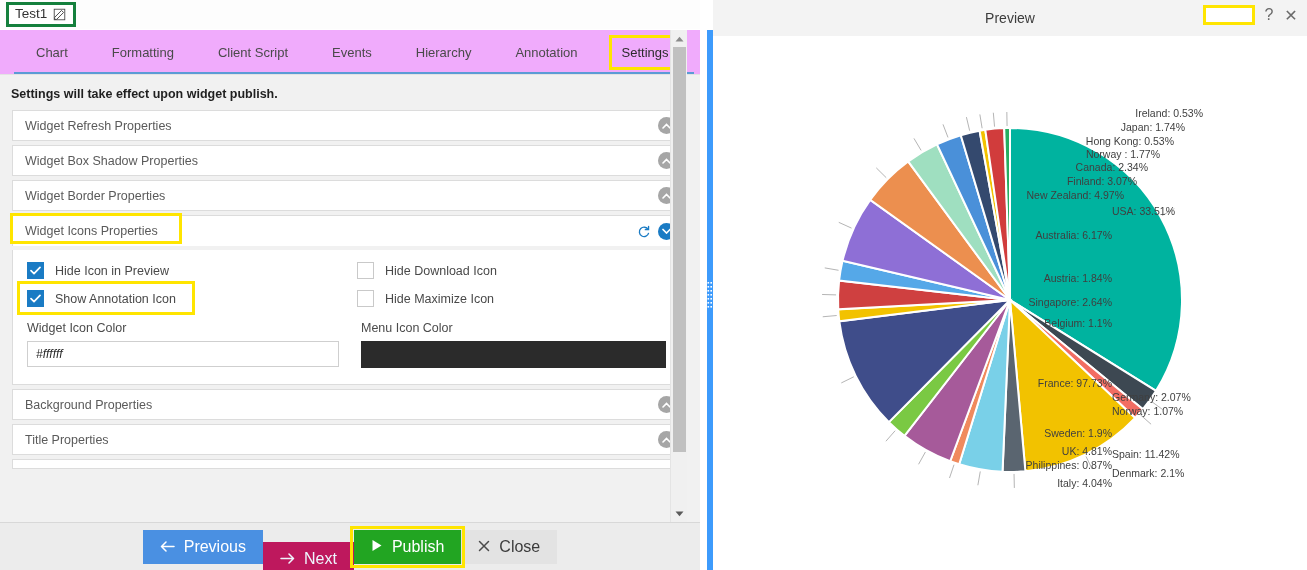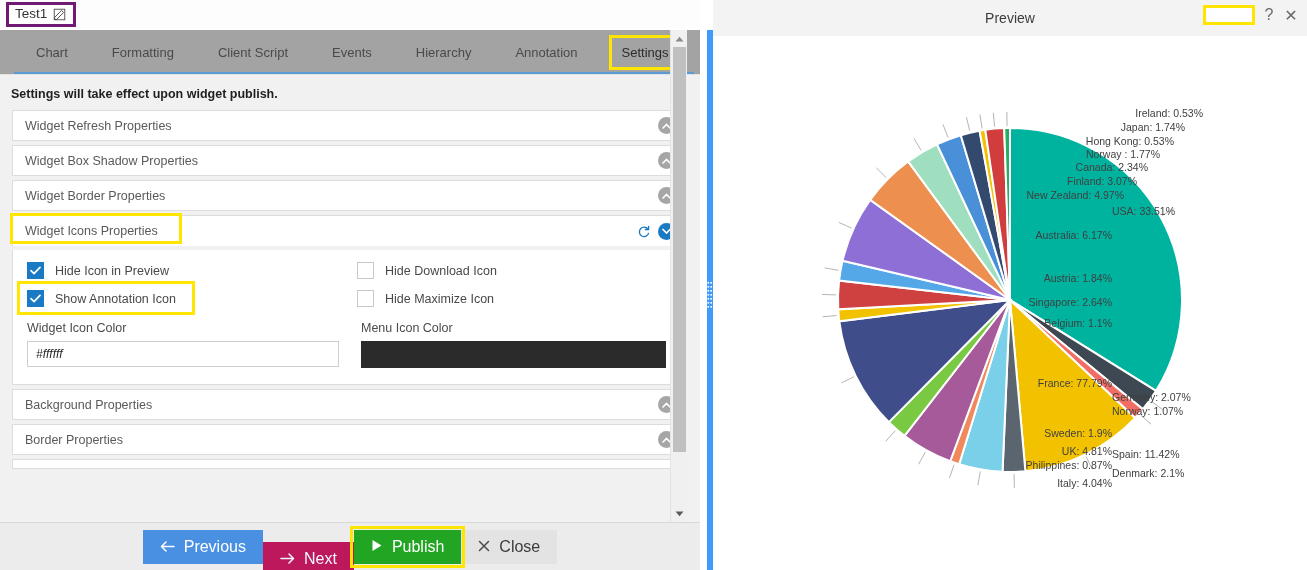--- a/index.html
+++ b/index.html
@@ -17,28 +17,28 @@
     background: #f1f1f1;
     display: flex; flex-direction: column;
   }
   .titlebar {
     height: 30px; background: #fdfdfd;
     display: flex; align-items: center; padding-left: 6px;
     border-bottom: 1px solid #ffffff;
   }
   .title-chip {
     display: flex; align-items: center; gap: 6px;
-    border: 3px solid #701a75; padding: 2px 7px 3px 6px;
+    border: 3px solid #15803d; padding: 2px 7px 3px 6px;
     background: #ffffff;
   }
   .title-chip .t { font-size: 13.5px; color: #333; line-height: 1; }
   .edit-icon { width: 13px; height: 13px; display: block; }
 
   .tabbar {
-    height: 45px; background: #a3a3a3;
+    height: 45px; background: #f0abfc;
     display: flex; align-items: stretch; position: relative;
     border-bottom: 1px solid #e3e3e3;
   }
   .tabbar .tabs { display: flex; align-items: center; padding-left: 14px; }
   .tab {
     font-size: 13px; color: #4a4a4a; padding: 0 22px;
     display: flex; align-items: center; height: 44px; cursor: pointer;
     position: relative; white-space: nowrap;
   }
   .tab.active { color: #2b2b2b; }
@@ -320,21 +320,21 @@
       <div class="section">
         <span class="s-label">Background Properties</span>
         <span class="chev">
           <svg width="9" height="6" viewBox="0 0 9 6">
               <path d="M1 5L4.5 1.5 8 5" stroke="#ffffff" stroke-width="1.6" fill="none" stroke-linecap="round"></path>
             </svg>
         </span>
       </div>
 
       <div class="section">
-        <span class="s-label">Border Properties</span>
+        <span class="s-label">Title Properties</span>
         <span class="chev">
           <svg width="9" height="6" viewBox="0 0 9 6">
               <path d="M1 5L4.5 1.5 8 5" stroke="#ffffff" stroke-width="1.6" fill="none" stroke-linecap="round"></path>
             </svg>
         </span>
       </div>
 
       <div class="section" style="height:10px"></div>
     </div>
 
@@ -475,21 +475,21 @@
           <div class="lbl" style="right: 122px; top: 85px;">Japan: 1.74%</div>
           <div class="lbl" style="right: 133px; top: 99px;">Hong Kong: 0.53%</div>
           <div class="lbl" style="right: 147px; top: 112px;">Norway : 1.77%</div>
           <div class="lbl" style="right: 159px; top: 125px;">Canada: 2.34%</div>
           <div class="lbl" style="right: 170px; top: 139px;">Finland: 3.07%</div>
           <div class="lbl" style="right: 183px; top: 153px;">New Zealand: 4.97%</div>
           <div class="lbl" style="right: 195px; top: 193px;">Australia: 6.17%</div>
           <div class="lbl" style="right: 195px; top: 236px;">Austria: 1.84%</div>
           <div class="lbl" style="right: 195px; top: 260px;">Singapore: 2.64%</div>
           <div class="lbl" style="right: 195px; top: 281px;">Belgium: 1.1%</div>
-          <div class="lbl" style="right: 195px; top: 341px;">France: 77.79%</div>
+          <div class="lbl" style="right: 195px; top: 341px;">France: 97.73%</div>
           <div class="lbl" style="right: 195px; top: 391px;">Sweden: 1.9%</div>
           <div class="lbl" style="right: 195px; top: 409px;">UK: 4.81%</div>
           <div class="lbl" style="right: 195px; top: 423px;">Philippines: 0.87%</div>
           <div class="lbl" style="right: 195px; top: 441px;">Italy: 4.04%</div>
           <div class="lbl" style="left: 399px; top: 431px;">Denmark: 2.1%</div>
           <div class="lbl" style="left: 399px; top: 412px;">Spain: 11.42%</div>
           <div class="lbl" style="left: 399px; top: 369px;">Norway: 1.07%</div>
           <div class="lbl" style="left: 399px; top: 355px;">Germany: 2.07%</div>
           <div class="lbl" style="left: 399px; top: 169px;">USA: 33.51%</div>
         </div>

